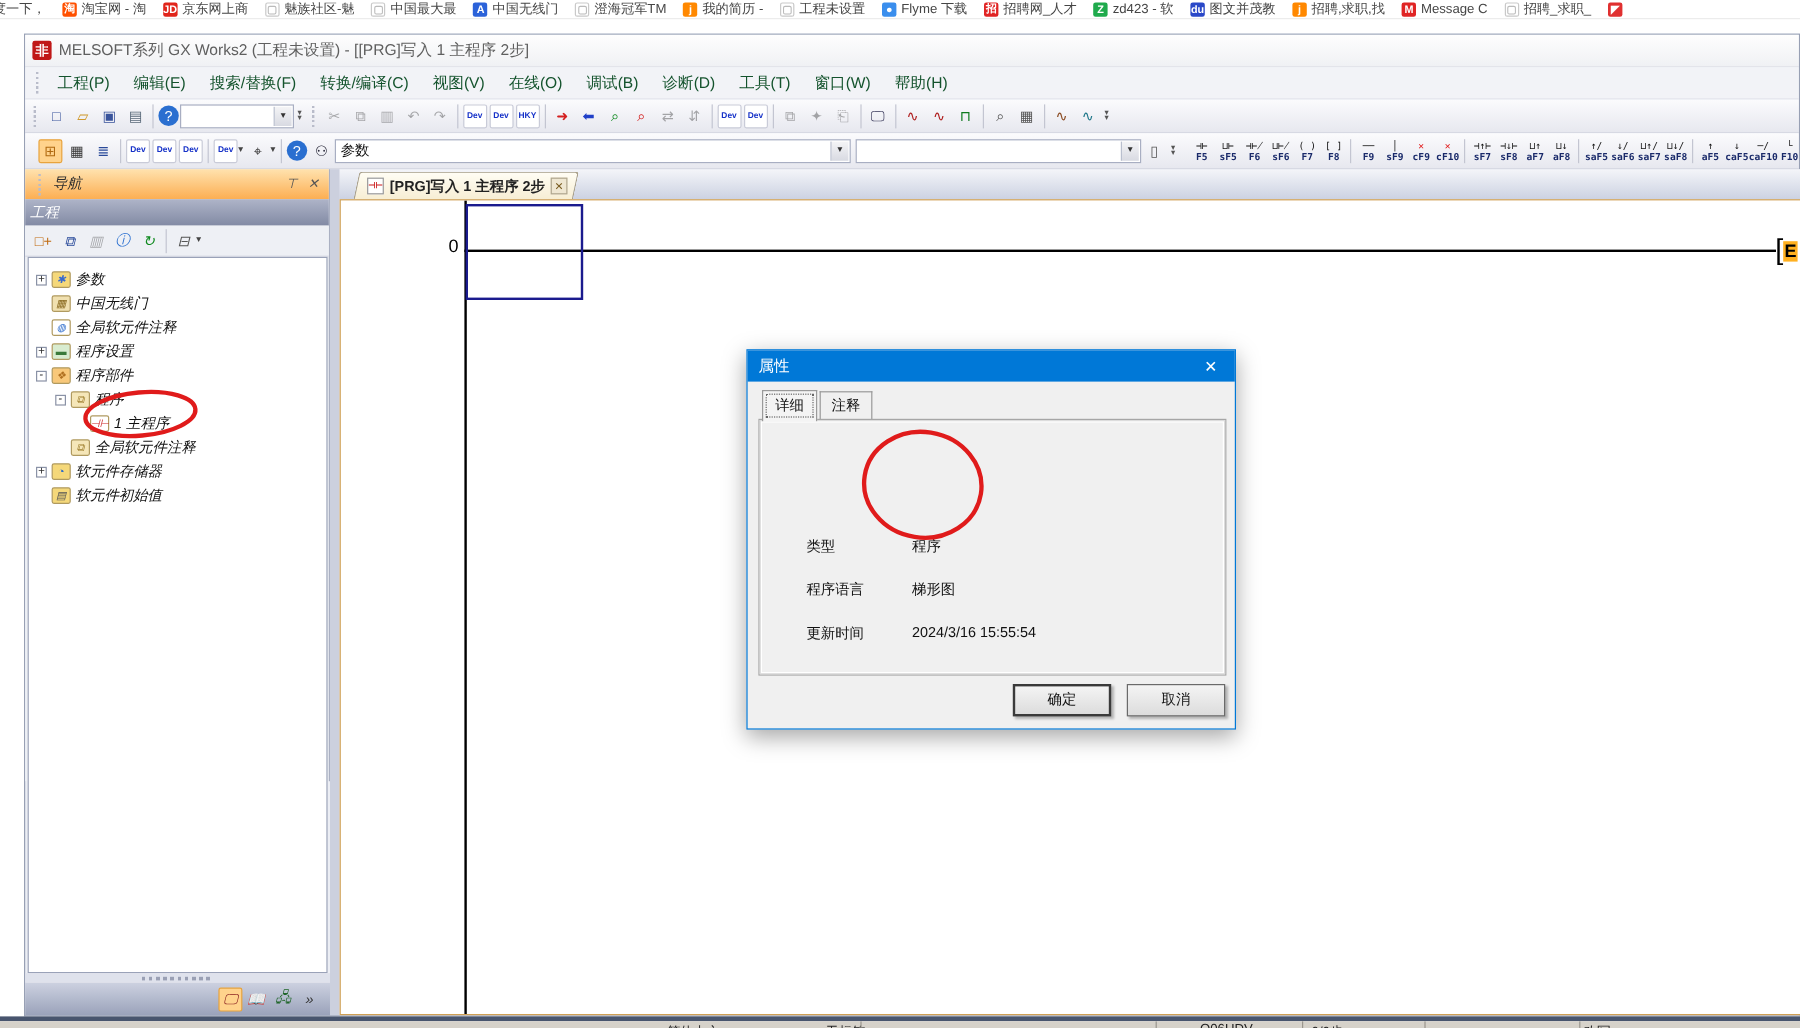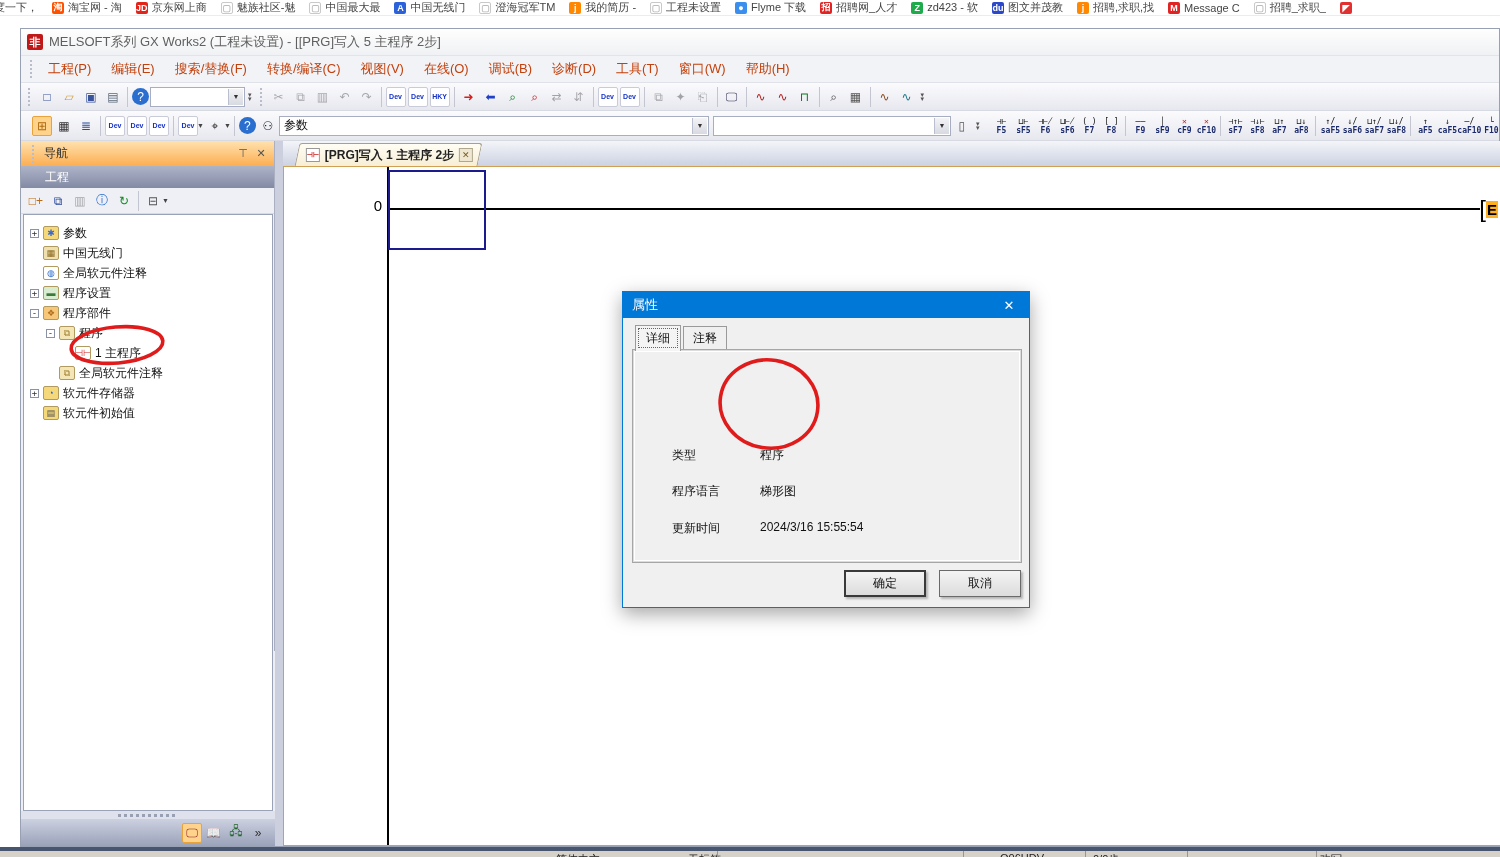--- a/index.html
+++ b/index.html
@@ -18,21 +18,21 @@
   #gx-window { left:20px; top:28px; width:1480px; height:819px; background:#eceef4; border:1px solid #98a0b4; }
 
   #titlebar { left:0; top:0; width:100%; height:27px; background:linear-gradient(#fefefe,#f0f1f4);
     display:flex; align-items:center; padding-left:6px; gap:6px; border-bottom:1px solid #e3e4ea; }
   #app-icon { width:16px; height:16px; background:#c01818; border-radius:2px; color:#fff; font-size:11px; font-weight:bold;
     display:flex; align-items:center; justify-content:center; }
   #titlebar .ttl { font-size:13px; color:#5f5f5f; }
 
   #menubar { left:0; top:27px; width:100%; height:27px; background:#f2f3f7; display:flex; align-items:center;
     padding-left:4px; border-bottom:1px solid #e0e2ea; }
-  .menu-item { font-size:13px; color:#c2410c; padding:4px 10px; cursor:default; }
+  .menu-item { font-size:13px; color:#14532d; padding:4px 10px; cursor:default; }
   .grip { width:5px; height:18px; margin:0 4px;
     background:repeating-linear-gradient(#b9bcca 0 2px, transparent 2px 4px); background-size:2px 100%; background-repeat:no-repeat; background-position:1px 0; }
 
   .toolbar { left:0; width:100%; display:flex; align-items:center; background:linear-gradient(#fbfbfd,#e7e8ef);
     border-bottom:1px solid #d7d9e3; padding:0 2px; }
   #toolbar1 { top:54px; height:28px; }
   #toolbar2 { top:82px; height:30px; }
   .tsep { width:1px; height:20px; background:#c3c5d1; margin:0 3px; flex:0 0 auto; }
   .ic { width:20px; height:20px; margin:0 1px; border-radius:2px; display:flex; align-items:center; justify-content:center;
     font-size:12px; flex:0 0 auto; background:transparent; }
@@ -46,27 +46,27 @@
     border-left:1px solid #b9bfce; display:flex; align-items:center; justify-content:center; font-size:7px; color:#333; }
   .ovf { display:flex; flex-direction:column; align-items:center; font-size:7px; color:#555; line-height:4px; margin:0 3px; }
 
   .ladbtn { width:22px; height:26px; display:flex; flex-direction:column; align-items:center; justify-content:center;
     font-family:"DejaVu Sans Mono",monospace; flex:0 0 auto; }
   .ladbtn .sym { font-size:8px; line-height:9px; color:#111; white-space:nowrap; }
   .ladbtn .sym.red { color:#e01010; font-weight:bold; }
   .ladbtn .lbl { font-size:8px; line-height:9px; color:#1a2a6a; font-weight:bold; }
 
   
-  #nav-panel { left:0; top:112px; width:254px; height:510px; background:#eef0f5; border-right:1px solid #aab0c2; }
+  #nav-panel { left:0; top:112px; width:254px; height:510px; background:#eef0f5; border-right:1px solid #aab0c2;font-style:italic; }
   #nav-header { left:0; top:0; width:100%; height:25px; background:linear-gradient(#ffe2ae,#fcae52);
     display:flex; align-items:center; padding:0 6px; gap:4px; }
   #nav-header .cap { font-size:12px; color:#2f2f2f; flex:1; }
   #nav-header .hbtn { font-size:11px; color:#555; width:14px; text-align:center; }
   #nav-section { left:0; top:25px; width:100%; height:22px; background:linear-gradient(#aeb4c8,#828aa4);
-    color:#fff; font-size:12px; display:flex; align-items:center; padding-left:24px; }
+    color:#fff; font-size:12px; display:flex; align-items:center; padding-left:4px; }
   #nav-minibar { left:0; top:47px; width:100%; height:26px; display:flex; align-items:center; padding-left:4px;
     background:#eef0f5; border-bottom:1px solid #d8dae4; }
   #nav-tree { left:2px; top:73px; width:250px; height:597px; background:#fff; border:1px solid #9aa2b8; overflow:hidden; }
   .trow { position:absolute; height:20px; display:flex; align-items:center; gap:4px; font-size:12px; color:#111; }
   .eb { width:9px; height:9px; border:1px solid #8a92a6; background:#fff; font-size:9px; line-height:7px; text-align:center;
     color:#333; font-family:"DejaVu Sans Mono",monospace; flex:0 0 auto; }
   .ti { width:16px; height:14px; border-radius:2px; font-size:9px; display:flex; align-items:center; justify-content:center; flex:0 0 auto; }
   #nav-split { left:0; top:670px; width:254px; height:8px; background:#dfe2ec; display:flex; align-items:center; justify-content:center; }
   #nav-split .dots { width:60px; height:3px; background:repeating-linear-gradient(90deg,#9aa0b4 0 3px, transparent 3px 6px); }
   #nav-bottombar { left:0; top:678px; width:254px; height:27px; background:linear-gradient(#ccd1e0,#9aa2ba);
@@ -193,21 +193,21 @@
     </span>
     <span class="bm">
       <span class="fav" style="background: rgb(224, 48, 48);">◤</span>
       <span></span>
     </span>
   </div>
 
 <div id="gx-window" class="abs">
   <div id="titlebar" class="abs">
     <div id="app-icon">非</div>
-    <div class="ttl">MELSOFT系列 GX Works2 (工程未设置) - [[PRG]写入 5  主程序 2步]</div>
+    <div class="ttl">MELSOFT系列 GX Works2 (工程未设置) - [[PRG]写入 1  主程序 2步]</div>
   </div>
   <div id="menubar" class="abs">
       <div class="grip"></div>
       <span class="menu-item">工程(P)</span>
       <span class="menu-item">编辑(E)</span>
       <span class="menu-item">搜索/替换(F)</span>
       <span class="menu-item">转换/编译(C)</span>
       <span class="menu-item">视图(V)</span>
       <span class="menu-item">在线(O)</span>
       <span class="menu-item">调试(B)</span>

